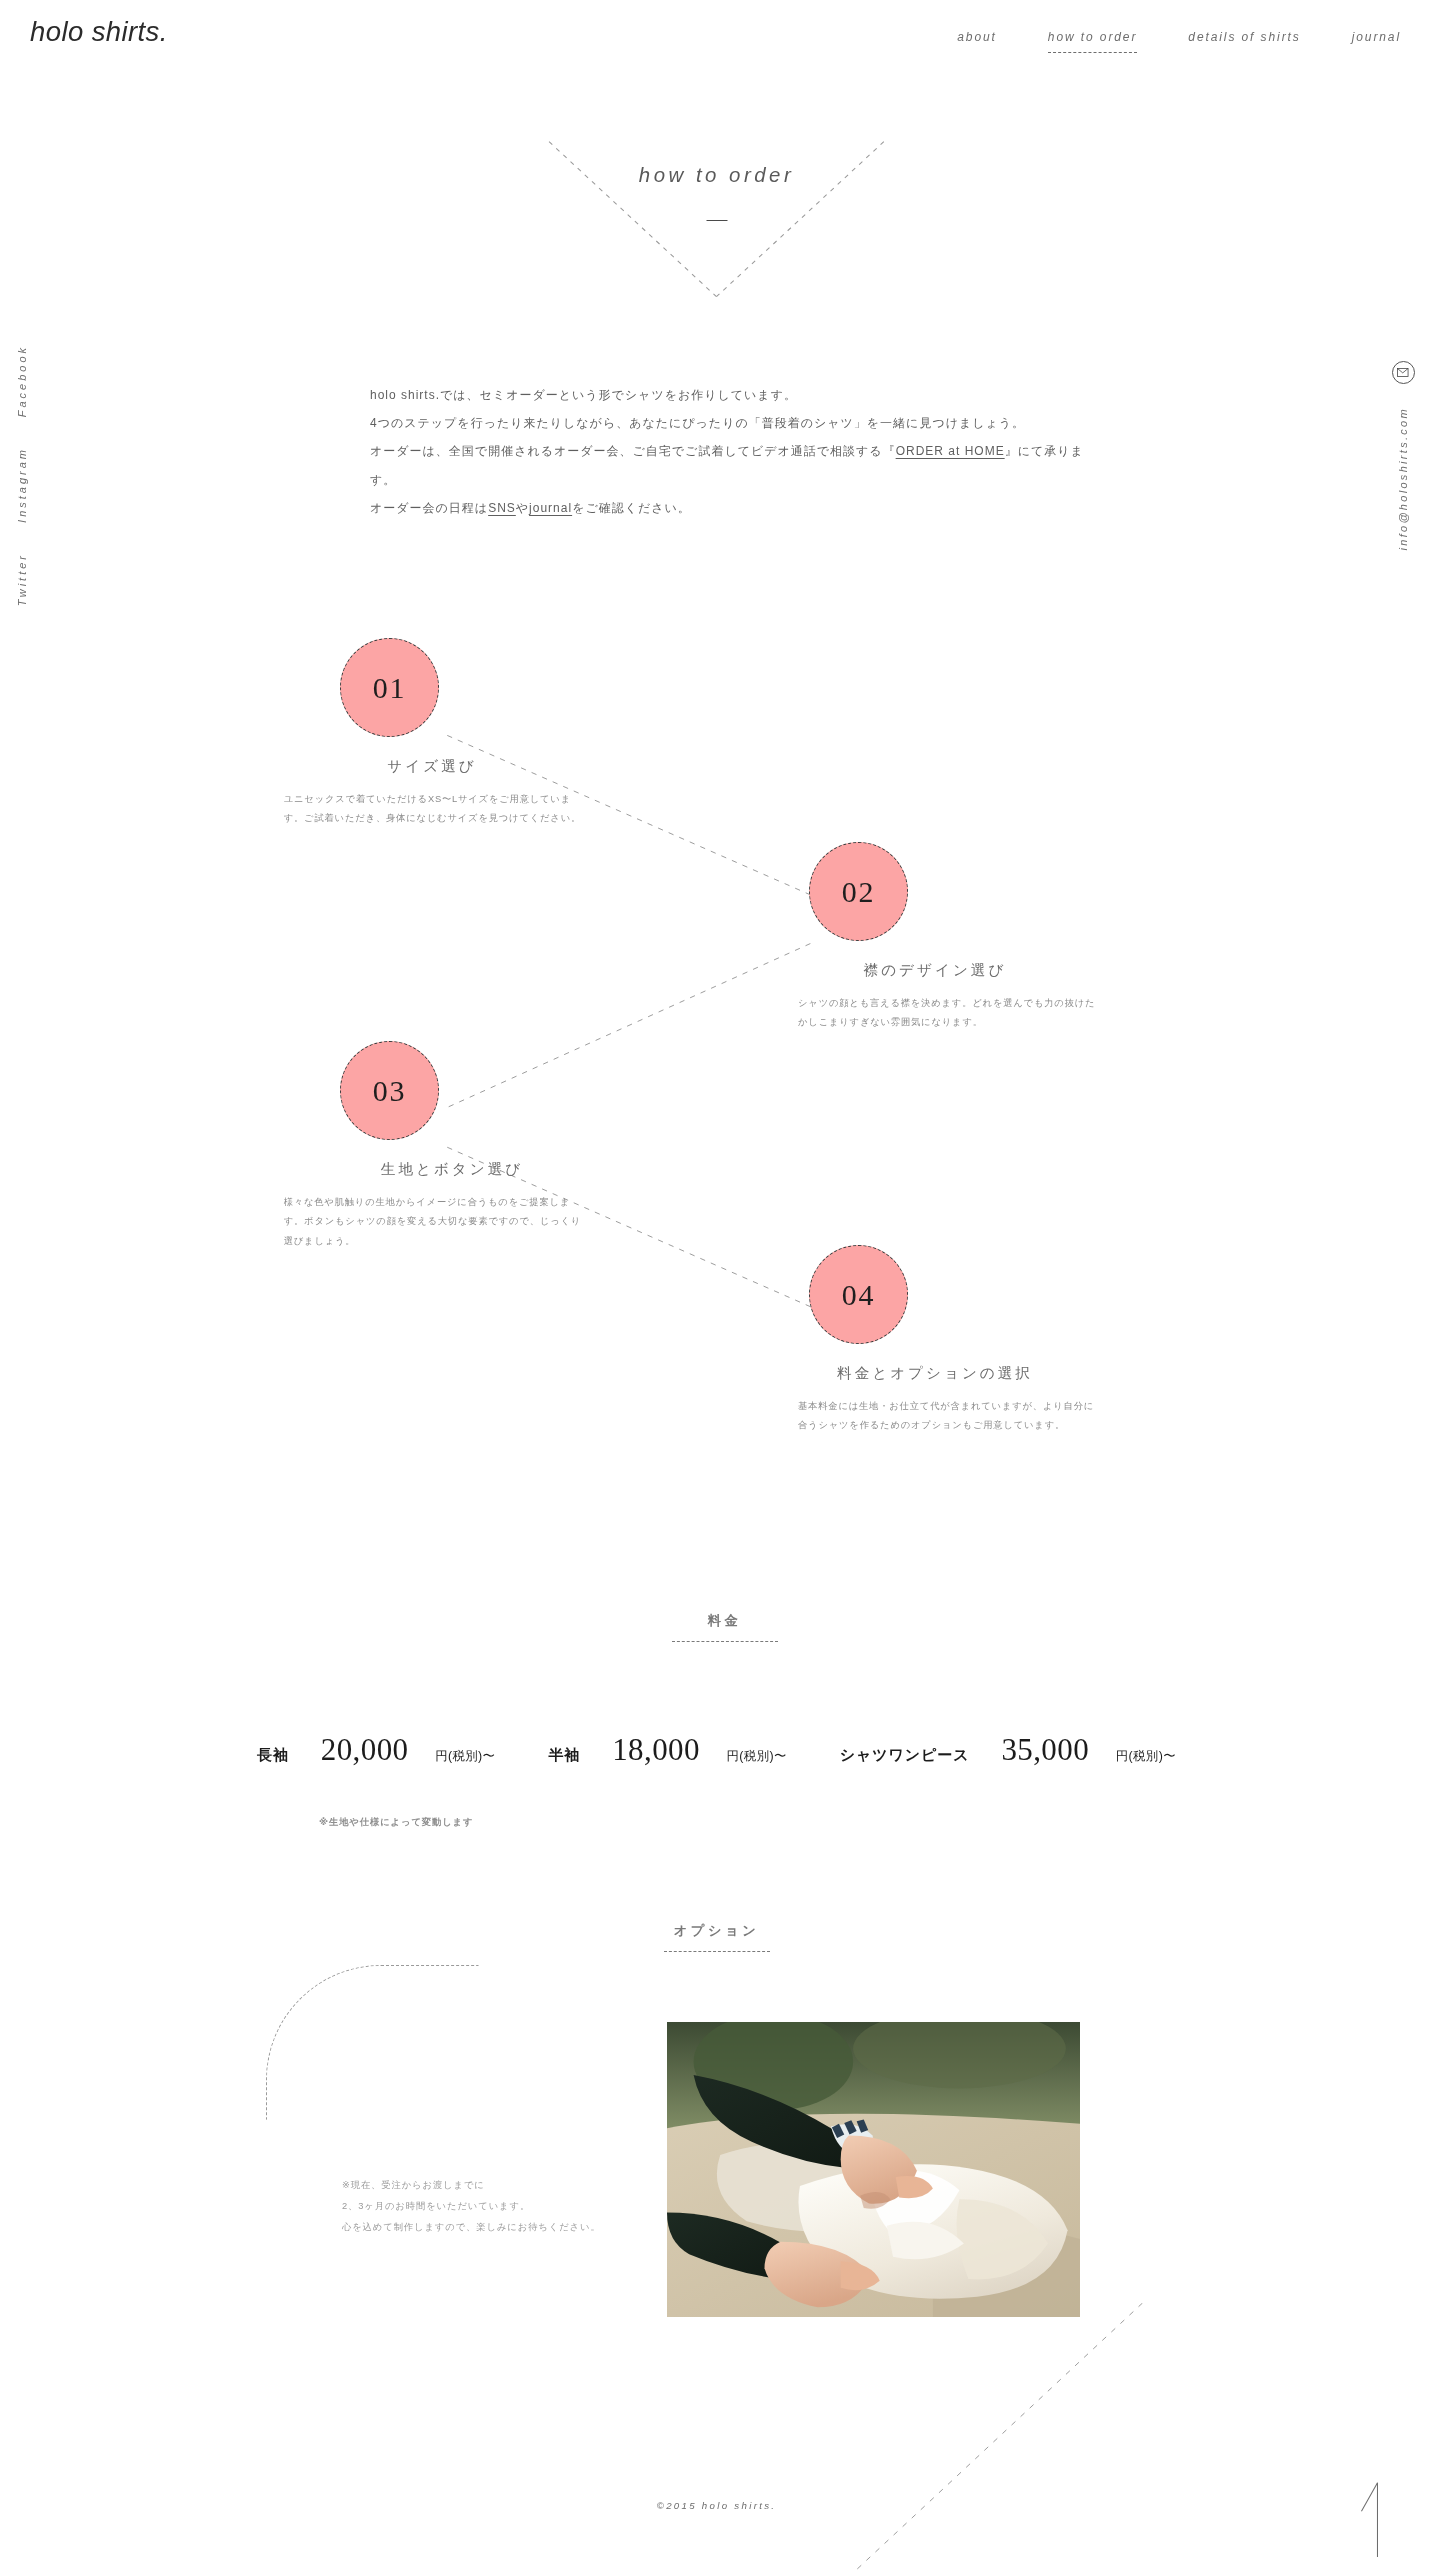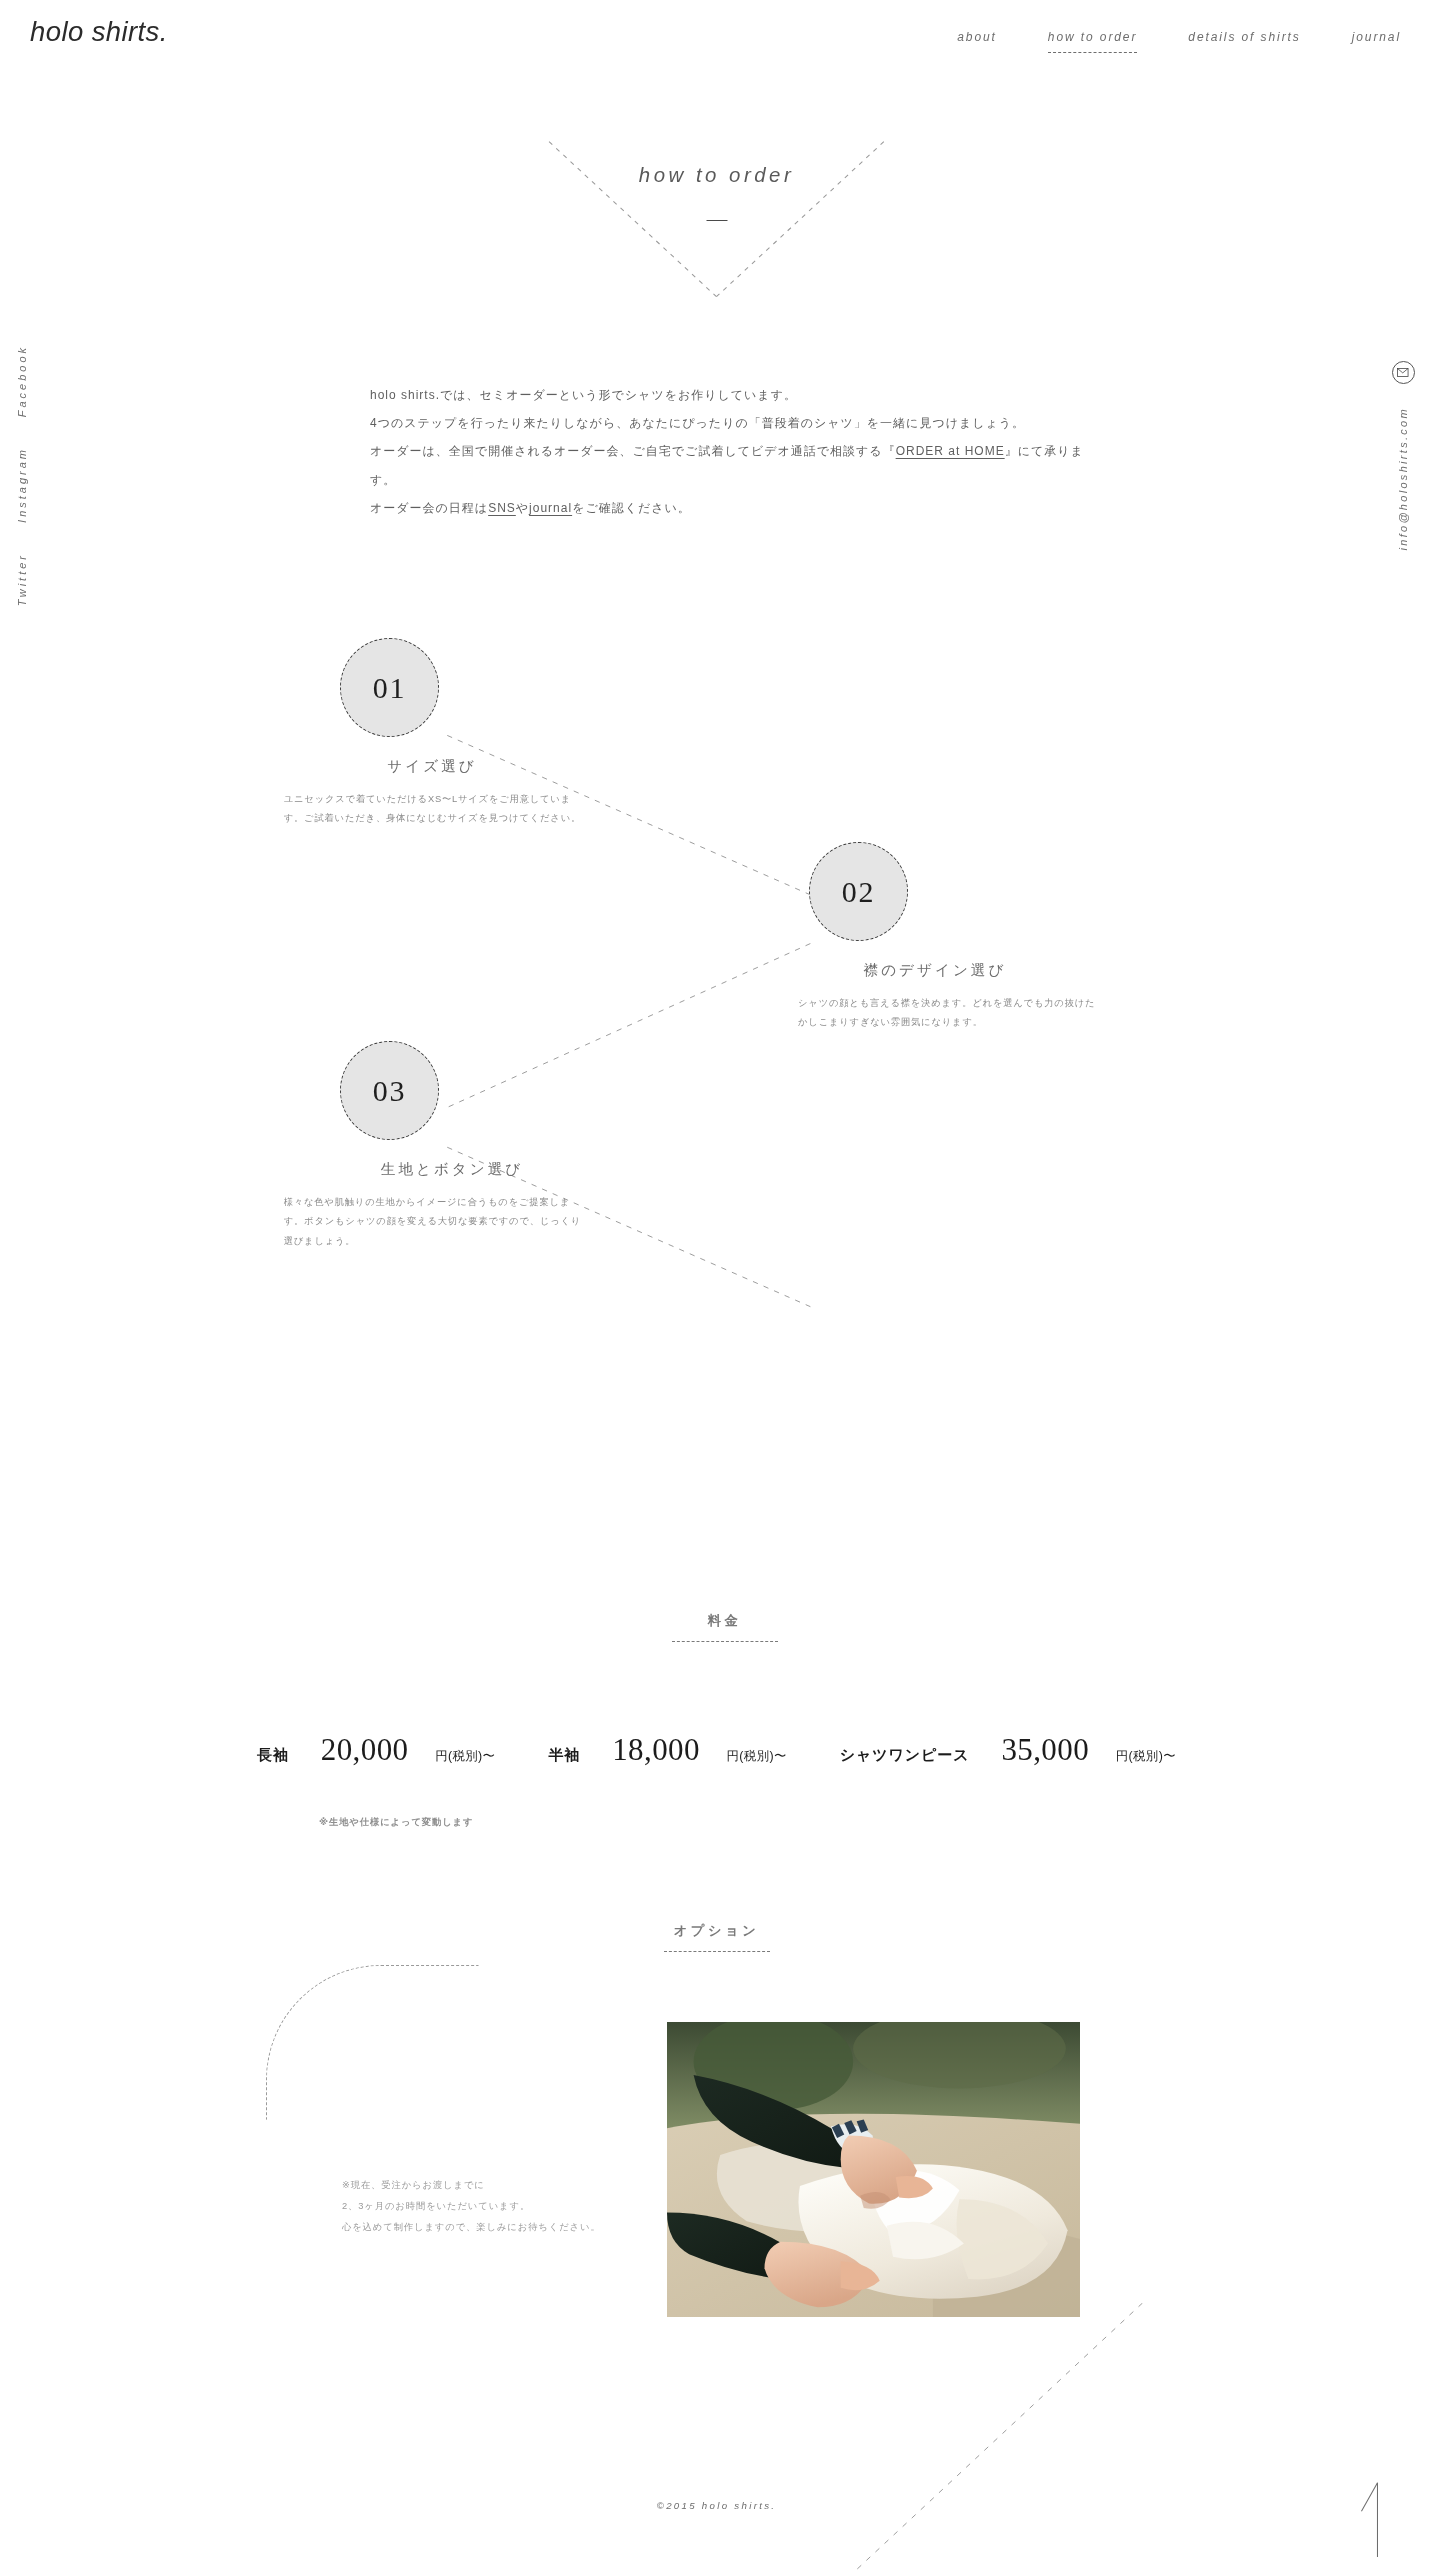--- a/index.html
+++ b/index.html
@@ -197,21 +197,21 @@
     border: 1.3px dashed #3b3b3b;
     border-radius: 50%;
     display: flex;
     align-items: center;
     justify-content: center;
     font-size: 30px;
     letter-spacing: 1.8px;
     color: #1f1f1f;
     font-weight: 300;
     font-family: "Liberation Serif", serif;
-    background: #e5e5e5;
+    background: #fca5a5;
   }
   .step-title {
     font-size: 14.6px;
     letter-spacing: 3px;
     color: #6b6b6b;
     margin-top: 19.5px;
   }
   .step-body {
     margin-top: 14px;
     font-size: 9.3px;
@@ -427,20 +427,25 @@
       <div class="step-title">襟のデザイン選び</div>
       <p class="step-body">シャツの顔とも言える襟を決めます。どれを選んでも力の抜けたかしこまりすぎない雰囲気になります。</p>
     </div>
 
     <div class="step" id="step-3">
       <div class="step-badge">03</div>
       <div class="step-title">生地とボタン選び</div>
       <p class="step-body">様々な色や肌触りの生地からイメージに合うものをご提案します。ボタンもシャツの顔を変える大切な要素ですので、じっくり選びましょう。</p>
     </div>
 
+    <div class="step" id="step-4">
+      <div class="step-badge">04</div>
+      <div class="step-title">料金とオプションの選択</div>
+      <p class="step-body">基本料金には生地・お仕立て代が含まれていますが、より自分に合うシャツを作るためのオプションもご用意しています。</p>
+    </div>
   </section>
 
   <h2 class="sec-head" id="price-head">料金</h2>
 
   <div class="price-row">
     <div class="price-item">
       <span class="price-label">長袖</span>
       <span class="price-amount">20,000</span>
       <span class="price-unit">円(税別)〜</span>
     </div>

